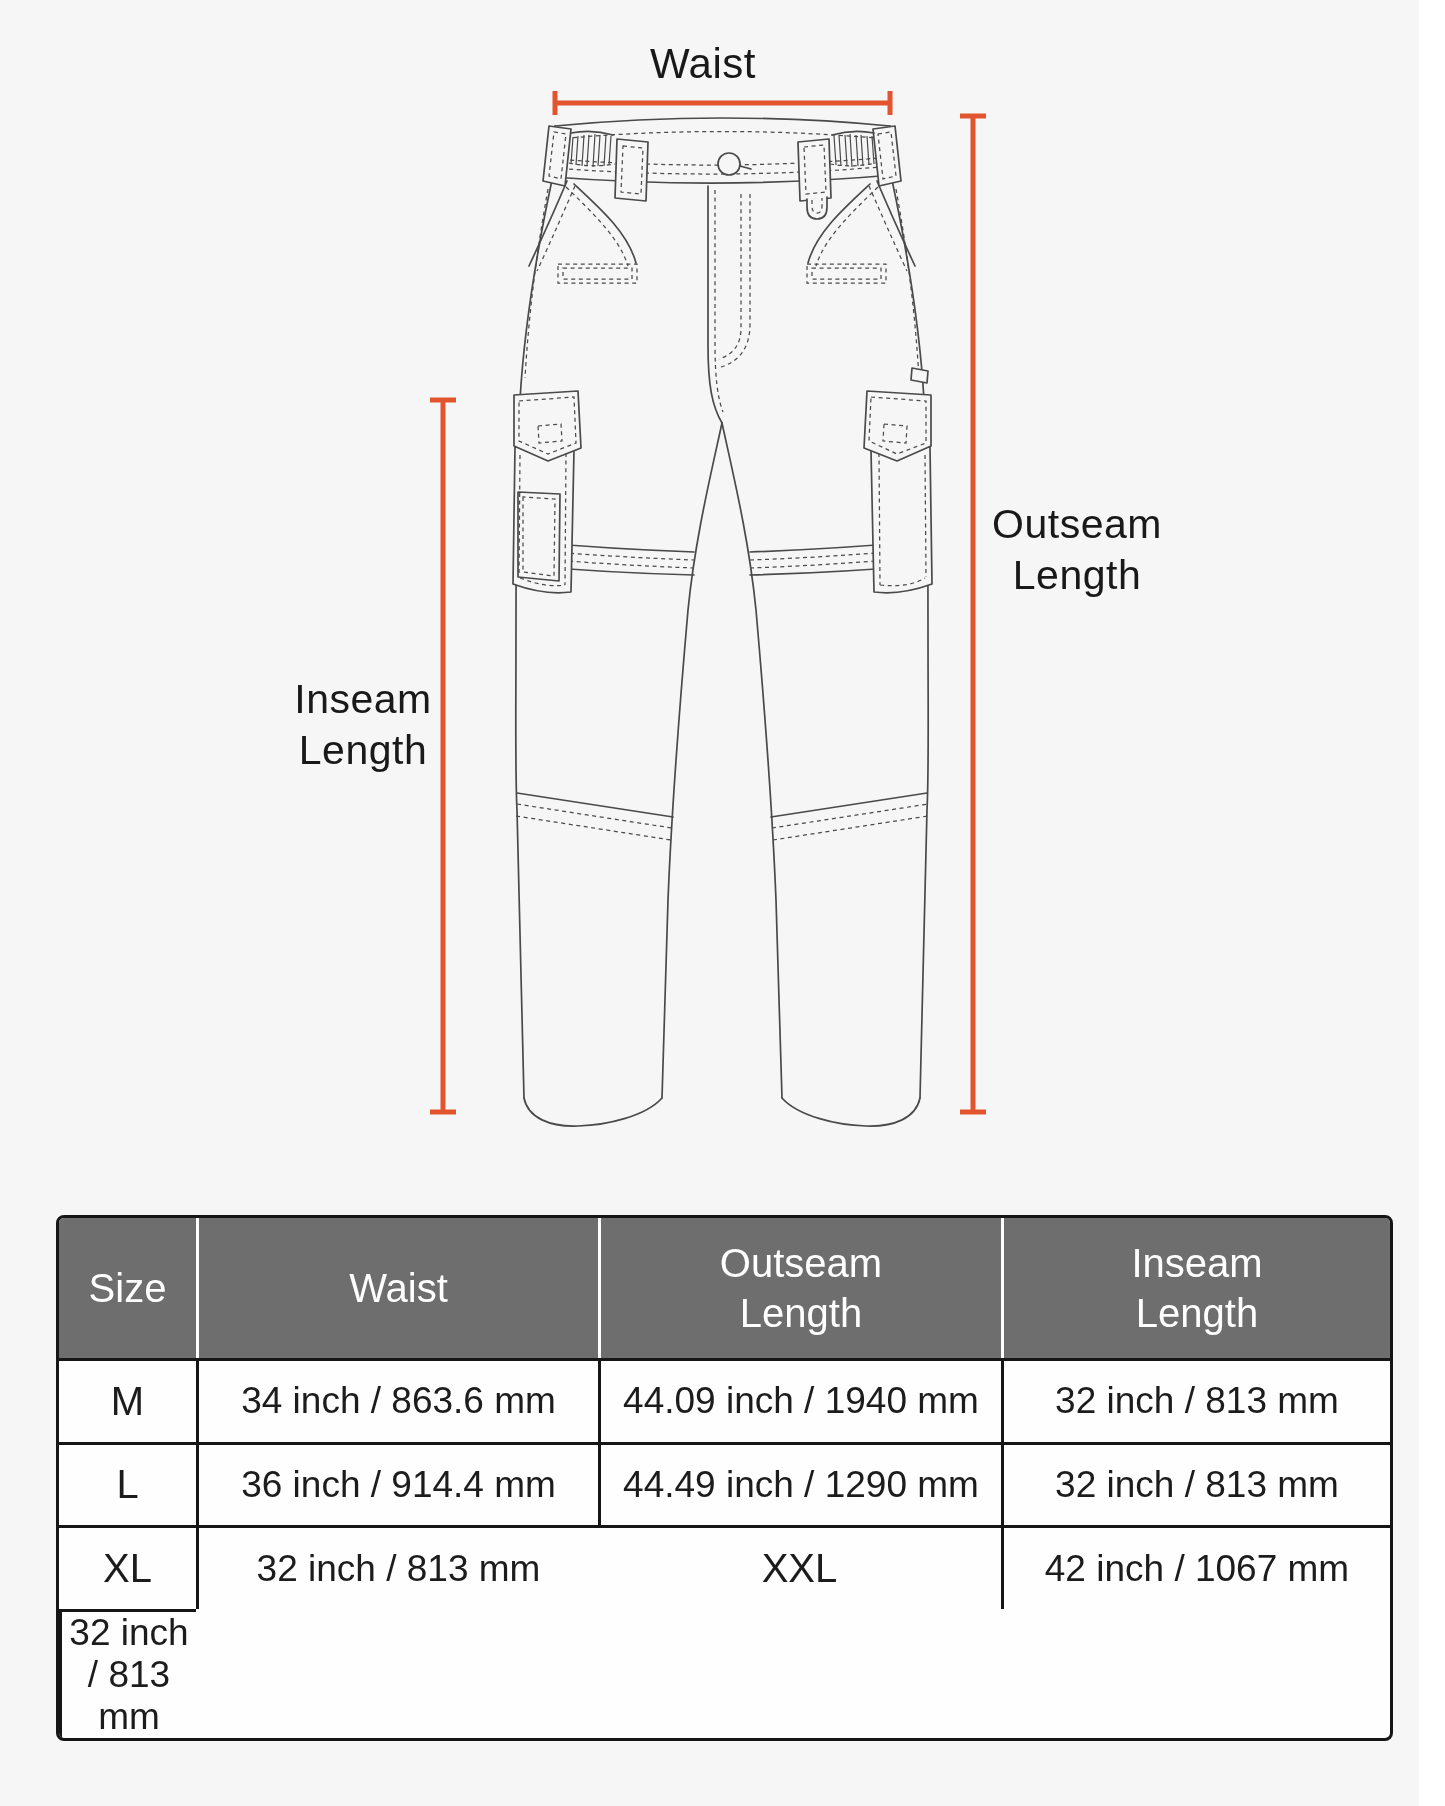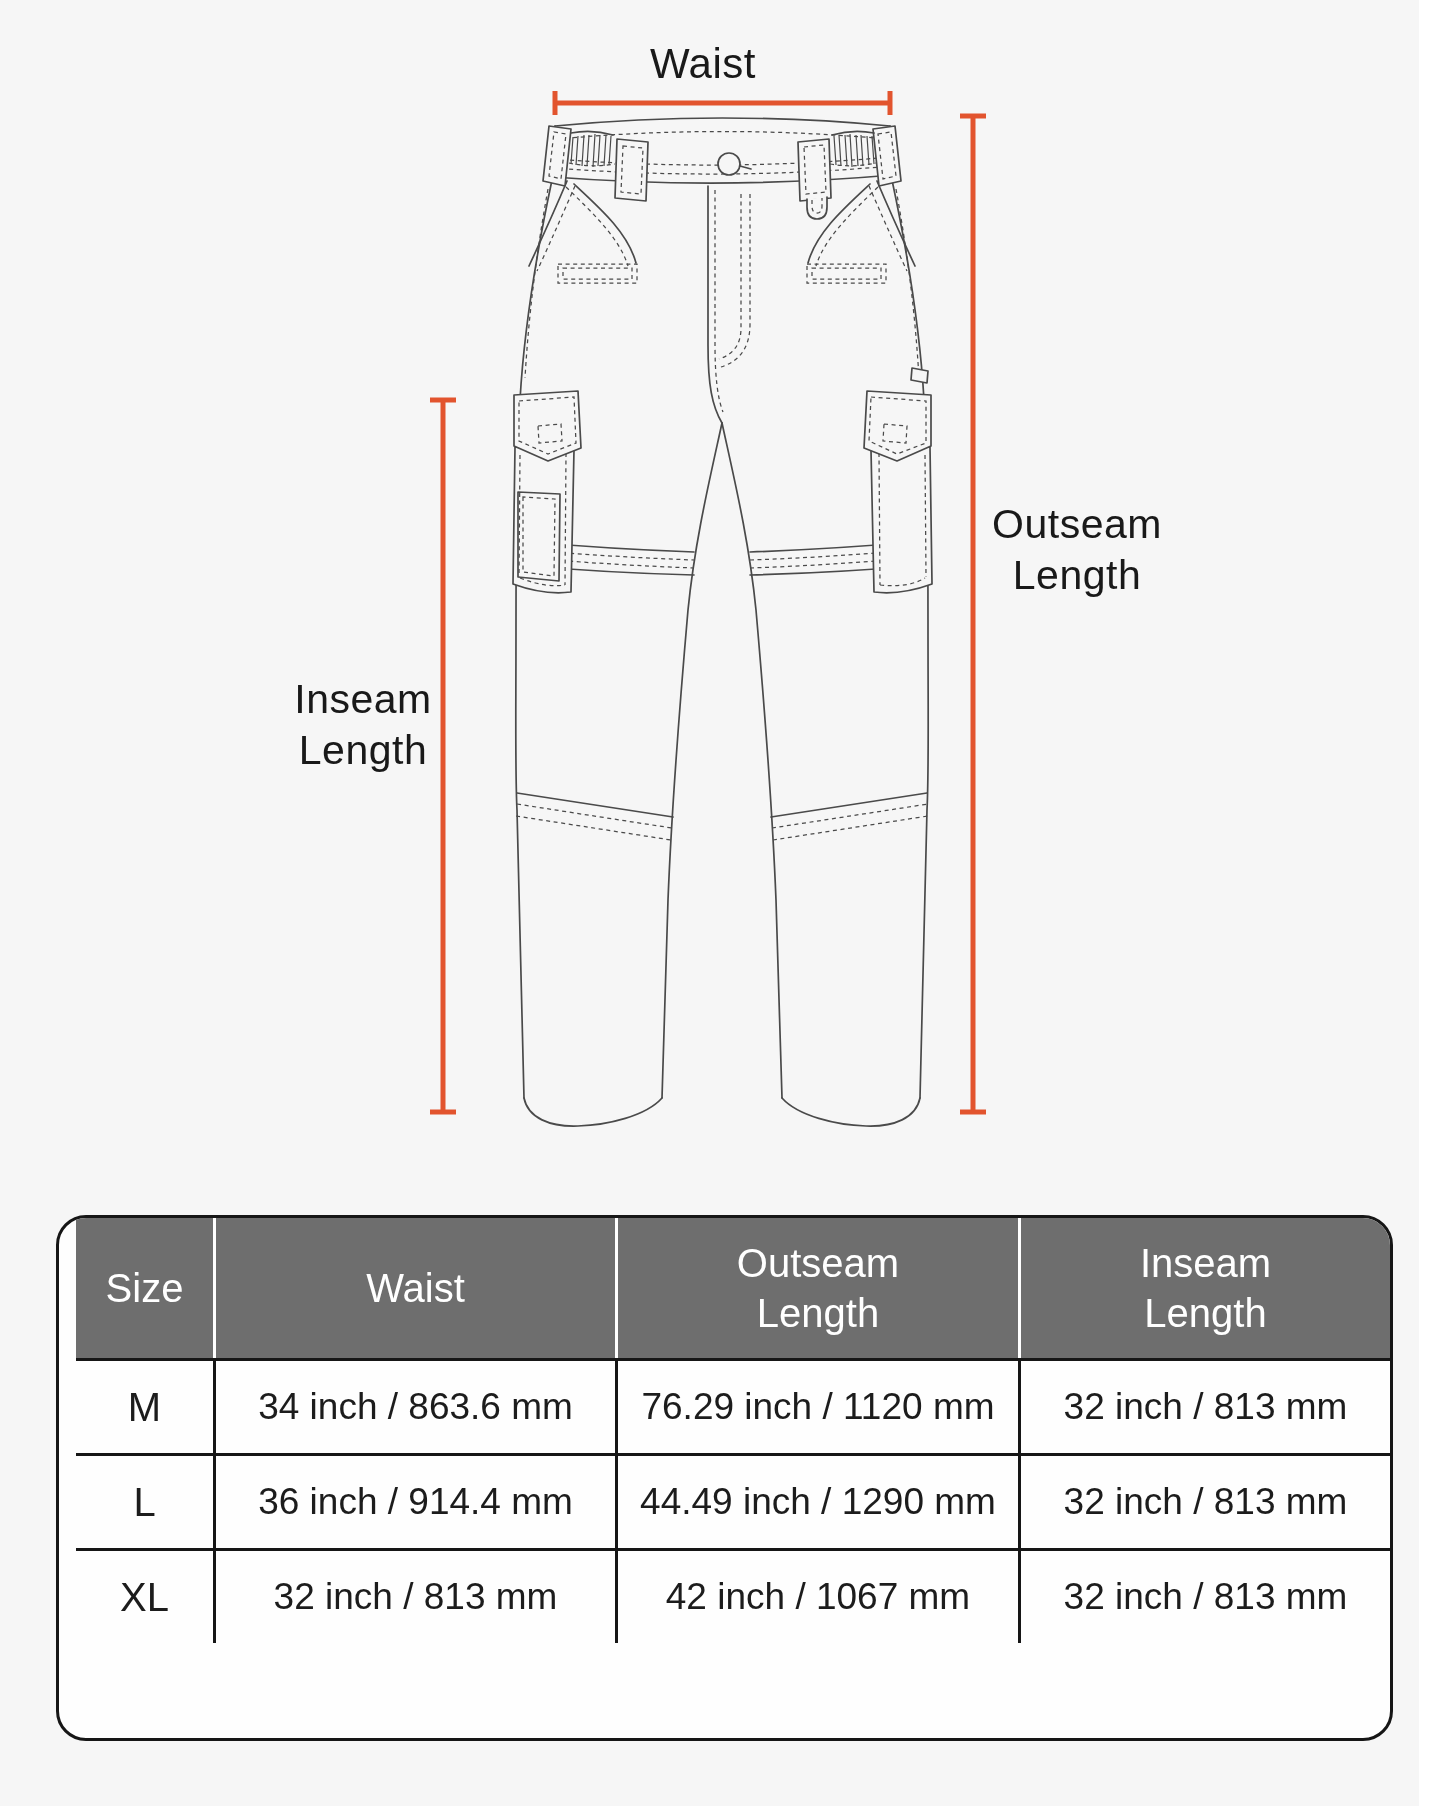--- a/index.html
+++ b/index.html
@@ -27,25 +27,24 @@
   .m{fill:none;stroke:var(--accent);stroke-width:5;}
   .dim-label{
     position:absolute;transform:translateX(-50%);
     color:var(--label-text);font-size:41px;line-height:51px;
     text-align:center;white-space:pre-line;letter-spacing:0.5px;
   }
   .dim-label.waist{font-size:42px;}
   .size-table{
     position:absolute;left:56px;top:1215px;width:1337px;height:526px;
     box-sizing:border-box;border:3px solid var(--table-border);
-    border-radius:30px;overflow:hidden;background:var(--table-body-bg);
+    border-radius:8px;overflow:hidden;background:var(--table-body-bg);
     display:grid;
     grid-template-columns:137px 402px 403px 1fr;
     grid-template-rows:140px 1fr 1fr 1fr 1fr;
-    padding-left:17px;
   }
   .cell{
     display:flex;align-items:center;justify-content:center;
     text-align:center;white-space:pre-line;
   }
   .th{
     background:var(--table-header-bg);color:var(--table-header-text);
     font-size:40px;line-height:50px;
   }
   .th.cs{border-left:3px solid #ffffff;}
@@ -196,28 +195,29 @@
   <div class="size-table">
     <div class="cell th">Size</div>
     <div class="cell th cs">Waist</div>
     <div class="cell th cs">Outseam
 Length</div>
     <div class="cell th cs">Inseam
 Length</div>
 
     <div class="cell td size-cell">M</div>
     <div class="cell td cs">34 inch / 863.6 mm</div>
-    <div class="cell td cs">76.29 inch / 1120 mm</div>
+    <div class="cell td cs">44.09 inch / 1940 mm</div>
     <div class="cell td cs">32 inch / 813 mm</div>
 
     <div class="cell td size-cell">L</div>
     <div class="cell td cs">36 inch / 914.4 mm</div>
     <div class="cell td cs">44.49 inch / 1290 mm</div>
     <div class="cell td cs">32 inch / 813 mm</div>
 
     <div class="cell td size-cell">XL</div>
     <div class="cell td cs">32 inch / 813 mm</div>
 
+    <div class="cell td size-cell">XXL</div>
     <div class="cell td cs">42 inch / 1067 mm</div>
     <div class="cell td cs">32 inch / 813 mm</div>
   </div>
 
 </div>
 
 </body></html>

